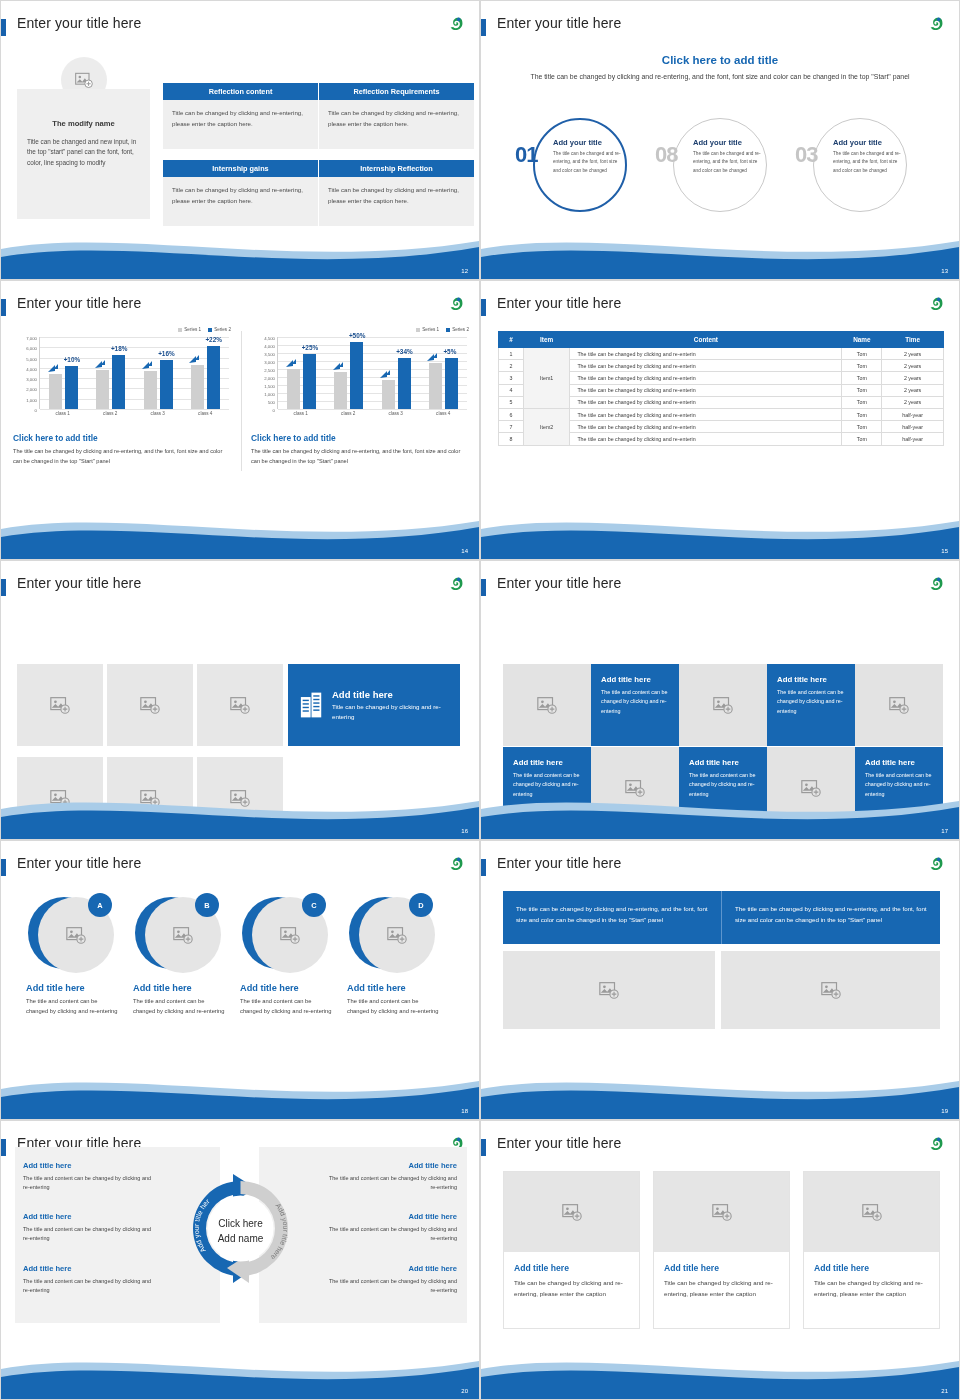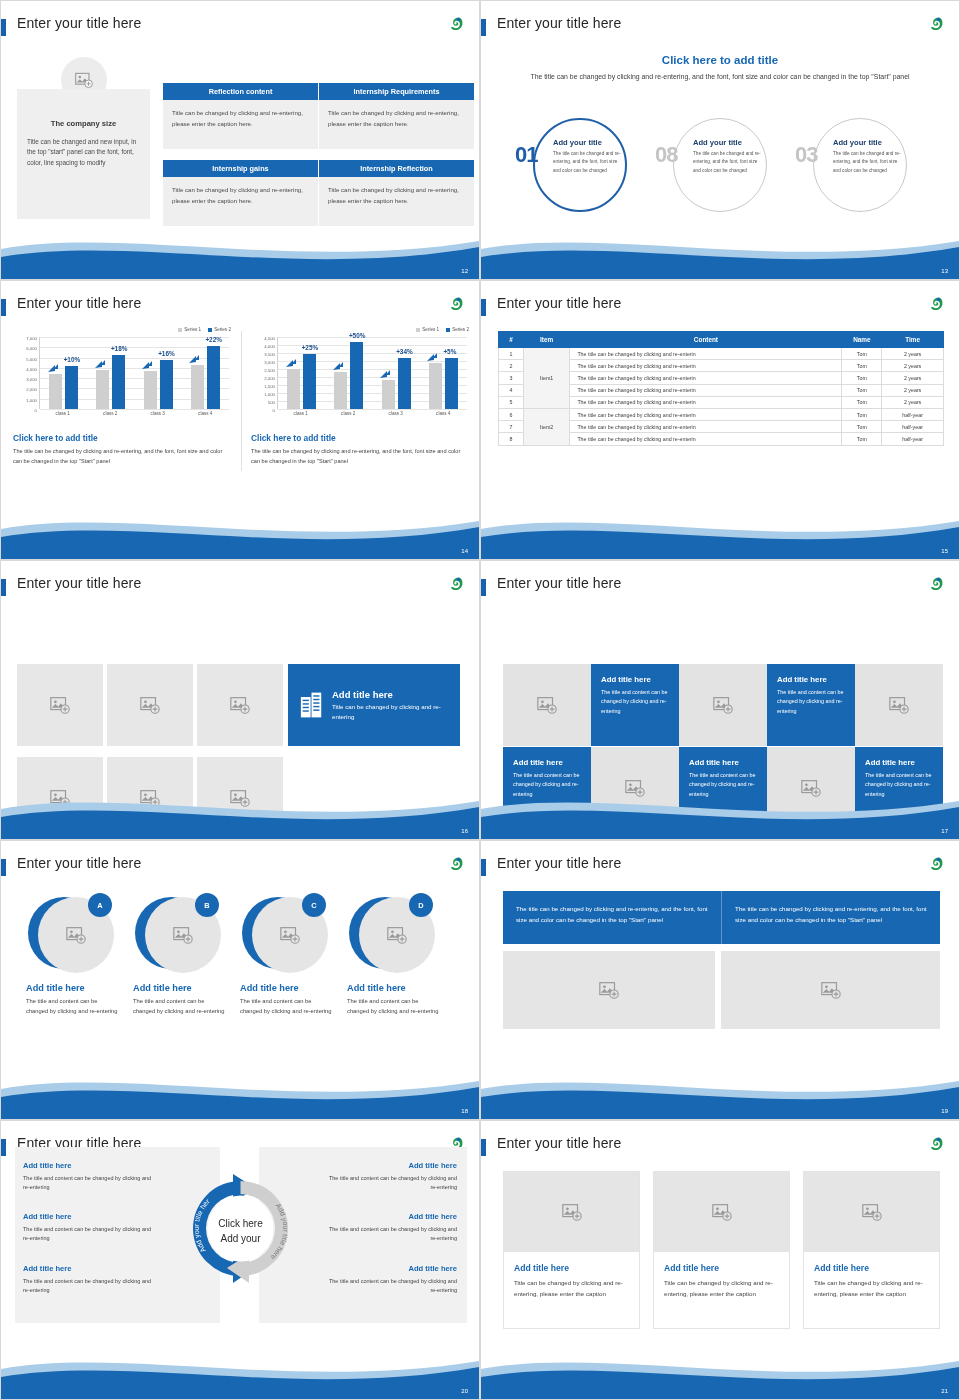--- a/index.html
+++ b/index.html
@@ -132,29 +132,29 @@
   <div class="s12-circle">
     <svg width="20" height="20" viewBox="0 0 24 24">
       <rect x="2" y="4" width="16" height="13" fill="none" stroke="#9a9a9a" stroke-width="1.3"></rect>
       <circle cx="7" cy="8.5" r="1.5" fill="#9a9a9a"></circle>
       <path d="M3 15l4-4 3 3 3-4 4 5z" fill="#9a9a9a"></path>
       <circle cx="17.5" cy="16.5" r="4.5" fill="#fff" stroke="#9a9a9a" stroke-width="1.2"></circle>
       <path d="M17.5 14v5M15 16.5h5" stroke="#9a9a9a" stroke-width="1.2"></path>
     </svg>
   </div>
   <div class="s12-company"></div>
-  <div class="s12-cname">The company size</div>
+  <div class="s12-cname">The modify name</div>
   <div class="s12-ctext">Title can be changed and new input, in the top "start" panel can the font, font, color, line spacing to modify</div>
 
   <div class="s12-card" style="left:162px; top:82px;">
     <div class="ttl">Reflection content</div>
     <div class="bdy">Title can be changed by clicking and re-entering, please enter the caption here.</div>
   </div>
   <div class="s12-card" style="left:318px; top:82px;">
-    <div class="ttl">Internship Requirements</div>
+    <div class="ttl">Reflection Requirements</div>
     <div class="bdy">Title can be changed by clicking and re-entering, please enter the caption here.</div>
   </div>
   <div class="s12-card" style="left:162px; top:159px;">
     <div class="ttl">Internship gains</div>
     <div class="bdy">Title can be changed by clicking and re-entering, please enter the caption here.</div>
   </div>
   <div class="s12-card" style="left:318px; top:159px;">
     <div class="ttl">Internship Reflection</div>
     <div class="bdy">Title can be changed by clicking and re-entering, please enter the caption here.</div>
   </div>
@@ -831,21 +831,21 @@
       </defs>
       <text font-size="7" fill="#ffffff" font-family="Liberation Sans, sans-serif">
         <textPath href="#arcL" startOffset="12%">Add your title here</textPath>
       </text>
       <text font-size="7" fill="#7a7a7a" font-family="Liberation Sans, sans-serif">
         <textPath href="#arcR" startOffset="10%">Add your title here</textPath>
       </text>
     </svg>
     <div class="s20label">
       <div>Click here</div>
-      <div>Add your</div>
+      <div>Add name</div>
     </div>
   </div>
 
   <svg class="wave" viewBox="0 0 480 56" preserveAspectRatio="none">
     <path d="M0 26 C 120 4, 300 48, 480 18 L480 56 L0 56 Z" fill="#a9cce8"></path>
     <path d="M0 34 C 130 12, 300 56, 480 24 L480 56 L0 56 Z" fill="#1767b2"></path>
   </svg>
   <div class="pagenum">20</div>
 </div>
     </div>

